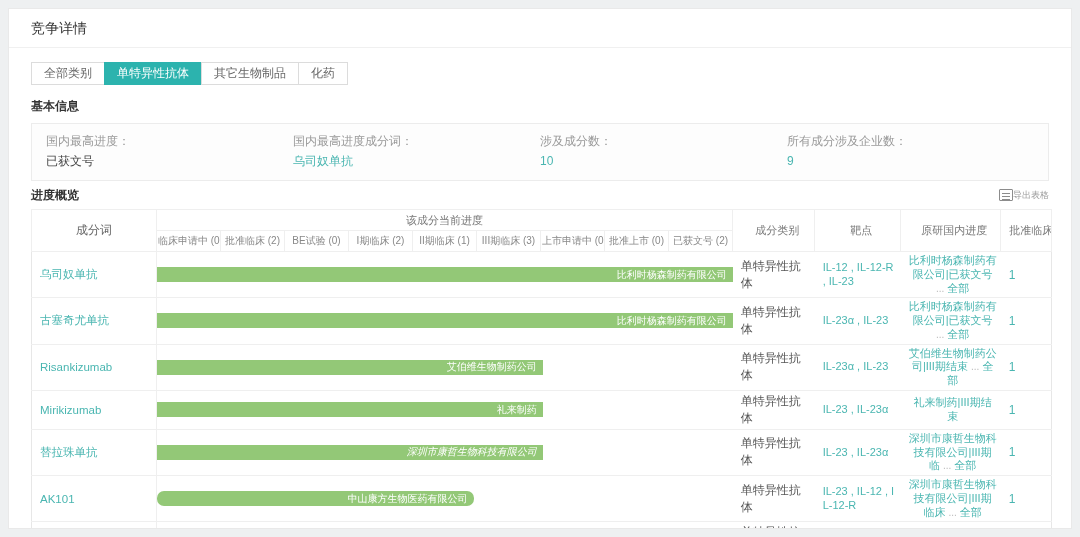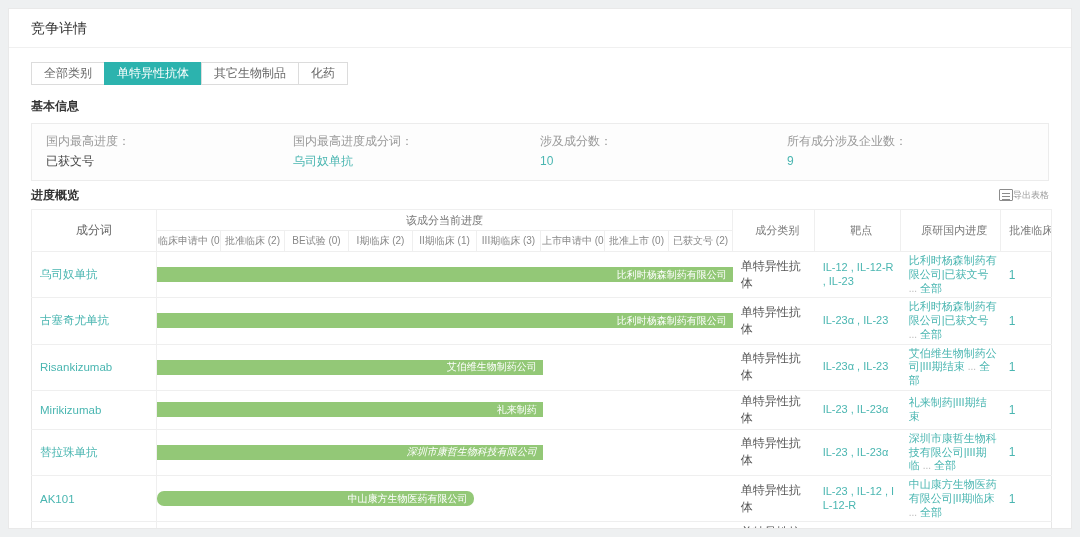--- a/index.html
+++ b/index.html
@@ -71,21 +71,21 @@
   td.td-name a{display:block;white-space:nowrap;overflow:hidden;text-overflow:ellipsis;font-size:11.5px;}
   td.td-progress{padding:0;border-left:1px solid var(--row-border);}
   .bar{
     height:15px;background:var(--bar);
     display:flex;align-items:center;justify-content:flex-end;
     padding-right:6px;min-width:10px;
   }
   .bar-label{color:#fff;font-size:10px;white-space:nowrap;overflow:hidden;}
   td.td-cat,td.td-target,td.td-origin,td.td-rd{padding:2px 4px 2px 8px;}
   td.td-target a{font-size:11px;line-height:1.25;display:block;word-break:break-all;}
-  td.td-origin{font-size:11px;line-height:1.25;}
+  td.td-origin{font-size:11px;line-height:1.25;text-align:center;}
   td.td-origin a.origin-link{font-size:11px;word-break:break-all;}
   .origin-dots{color:#bbb;font-size:10px;}
   td.td-rd a{font-size:12px;}
   tbody td{border-left:none;border-right:none;}
   tbody td.td-name{border-right:1px solid var(--row-border);}
   table{border:1px solid var(--border);}
 </style>
 </head>
 <body>
 
@@ -281,21 +281,21 @@
     <td class="td-progress" colspan="9">
       <div class="bar" style="width: 55%; border-radius: 7px;">
         <span class="bar-label">中山康方生物医药有限公司</span>
       </div>
     </td>
     <td class="td-cat"><span class="cell-category">单特异性抗体</span></td>
     <td class="td-target">
             <a class="link cell-targets">IL-23 , IL-12 , IL-12-R</a>
           </td>
     <td class="td-origin">
-      <a class="link origin-link">中山康方生物医药有限公司|II期临床</a>
+      <a class="link origin-link">深圳市康哲生物科技有限公司|III期临床</a>
       <span class="origin-dots">...</span>
       <a class="link origin-all">全部</a>
     </td>
     <td class="td-rd"><a class="link rd-count">1</a></td>
   </tr>
 
   <tr>
     <td class="td-name"></td>
     <td class="td-progress" colspan="9">
       

